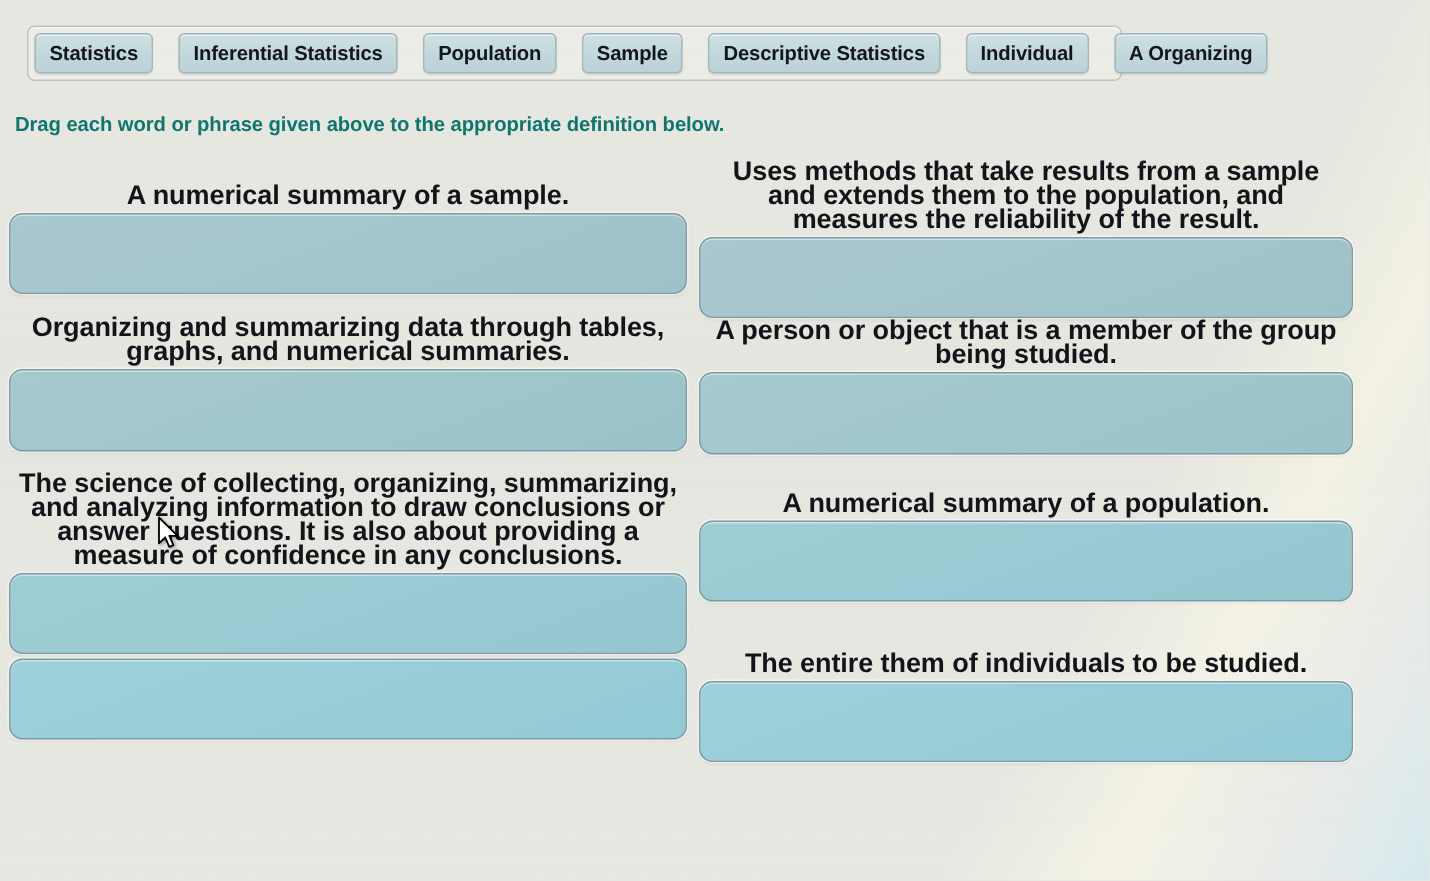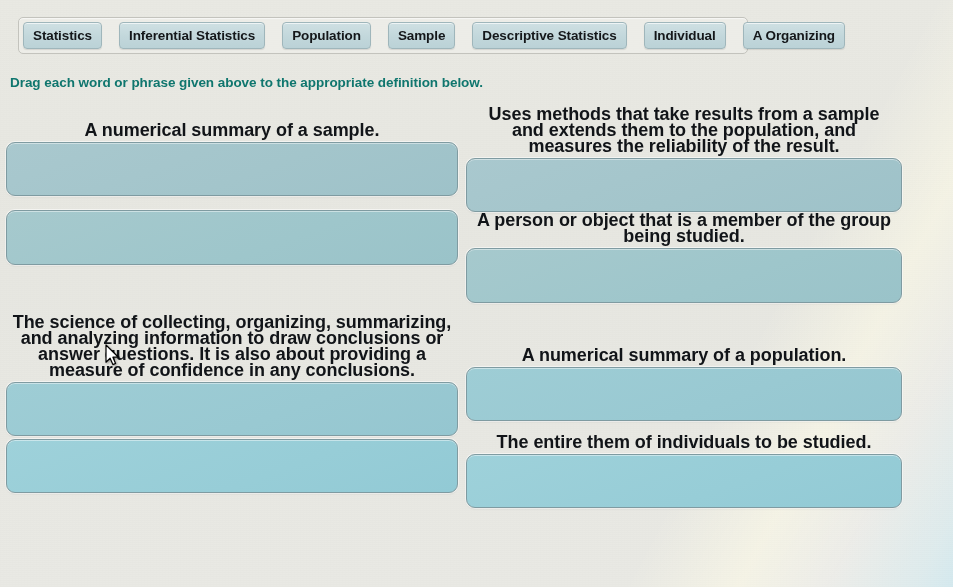--- a/index.html
+++ b/index.html
@@ -140,20 +140,21 @@
 <div id="instruction">Drag each word or phrase given above to the appropriate definition below.</div>
 
 <div class="col" id="col-left">
 
   <div class="pair" style="top:122px">
     <div class="prompt">A numerical summary of a sample.</div>
     <div class="dropzone dz-a" style="height:54px"></div>
   </div>
 
   <div class="pair" style="top:210px">
+    <div class="prompt">Organizing and summarizing data through tables, graphs, and numerical summaries.</div>
     <div class="dropzone dz-b" style="height:55px"></div>
   </div>
 
   <div class="pair" style="top:314px">
     <div class="prompt">The science of collecting, organizing, summarizing, and analyzing information to draw conclusions or answer questions. It is also about providing a measure of confidence in any conclusions.</div>
     <div class="dropzone dz-c" style="height:54px"></div>
   </div>
 
   <div class="pair" style="top:439px">
     <div class="dropzone dz-d" style="height:54px"></div>
@@ -166,21 +167,21 @@
   <div class="pair" style="top:106px">
     <div class="prompt">Uses methods that take results from a sample and extends them to the population, and measures the reliability of the result.</div>
     <div class="dropzone dz-a" style="height:54px"></div>
   </div>
 
   <div class="pair" style="top:212px">
     <div class="prompt">A person or object that is a member of the group being studied.</div>
     <div class="dropzone dz-b" style="height:55px"></div>
   </div>
 
-  <div class="pair" style="top:347px">
+  <div class="pair" style="top:327px">
     <div class="prompt">A numerical summary of a population.</div>
     <div class="dropzone dz-c" style="height:54px"></div>
   </div>
 
   <div class="pair" style="top:434px">
     <div class="prompt">The entire them of individuals to be studied.</div>
     <div class="dropzone dz-d" style="height:54px"></div>
   </div>
 
 </div>

